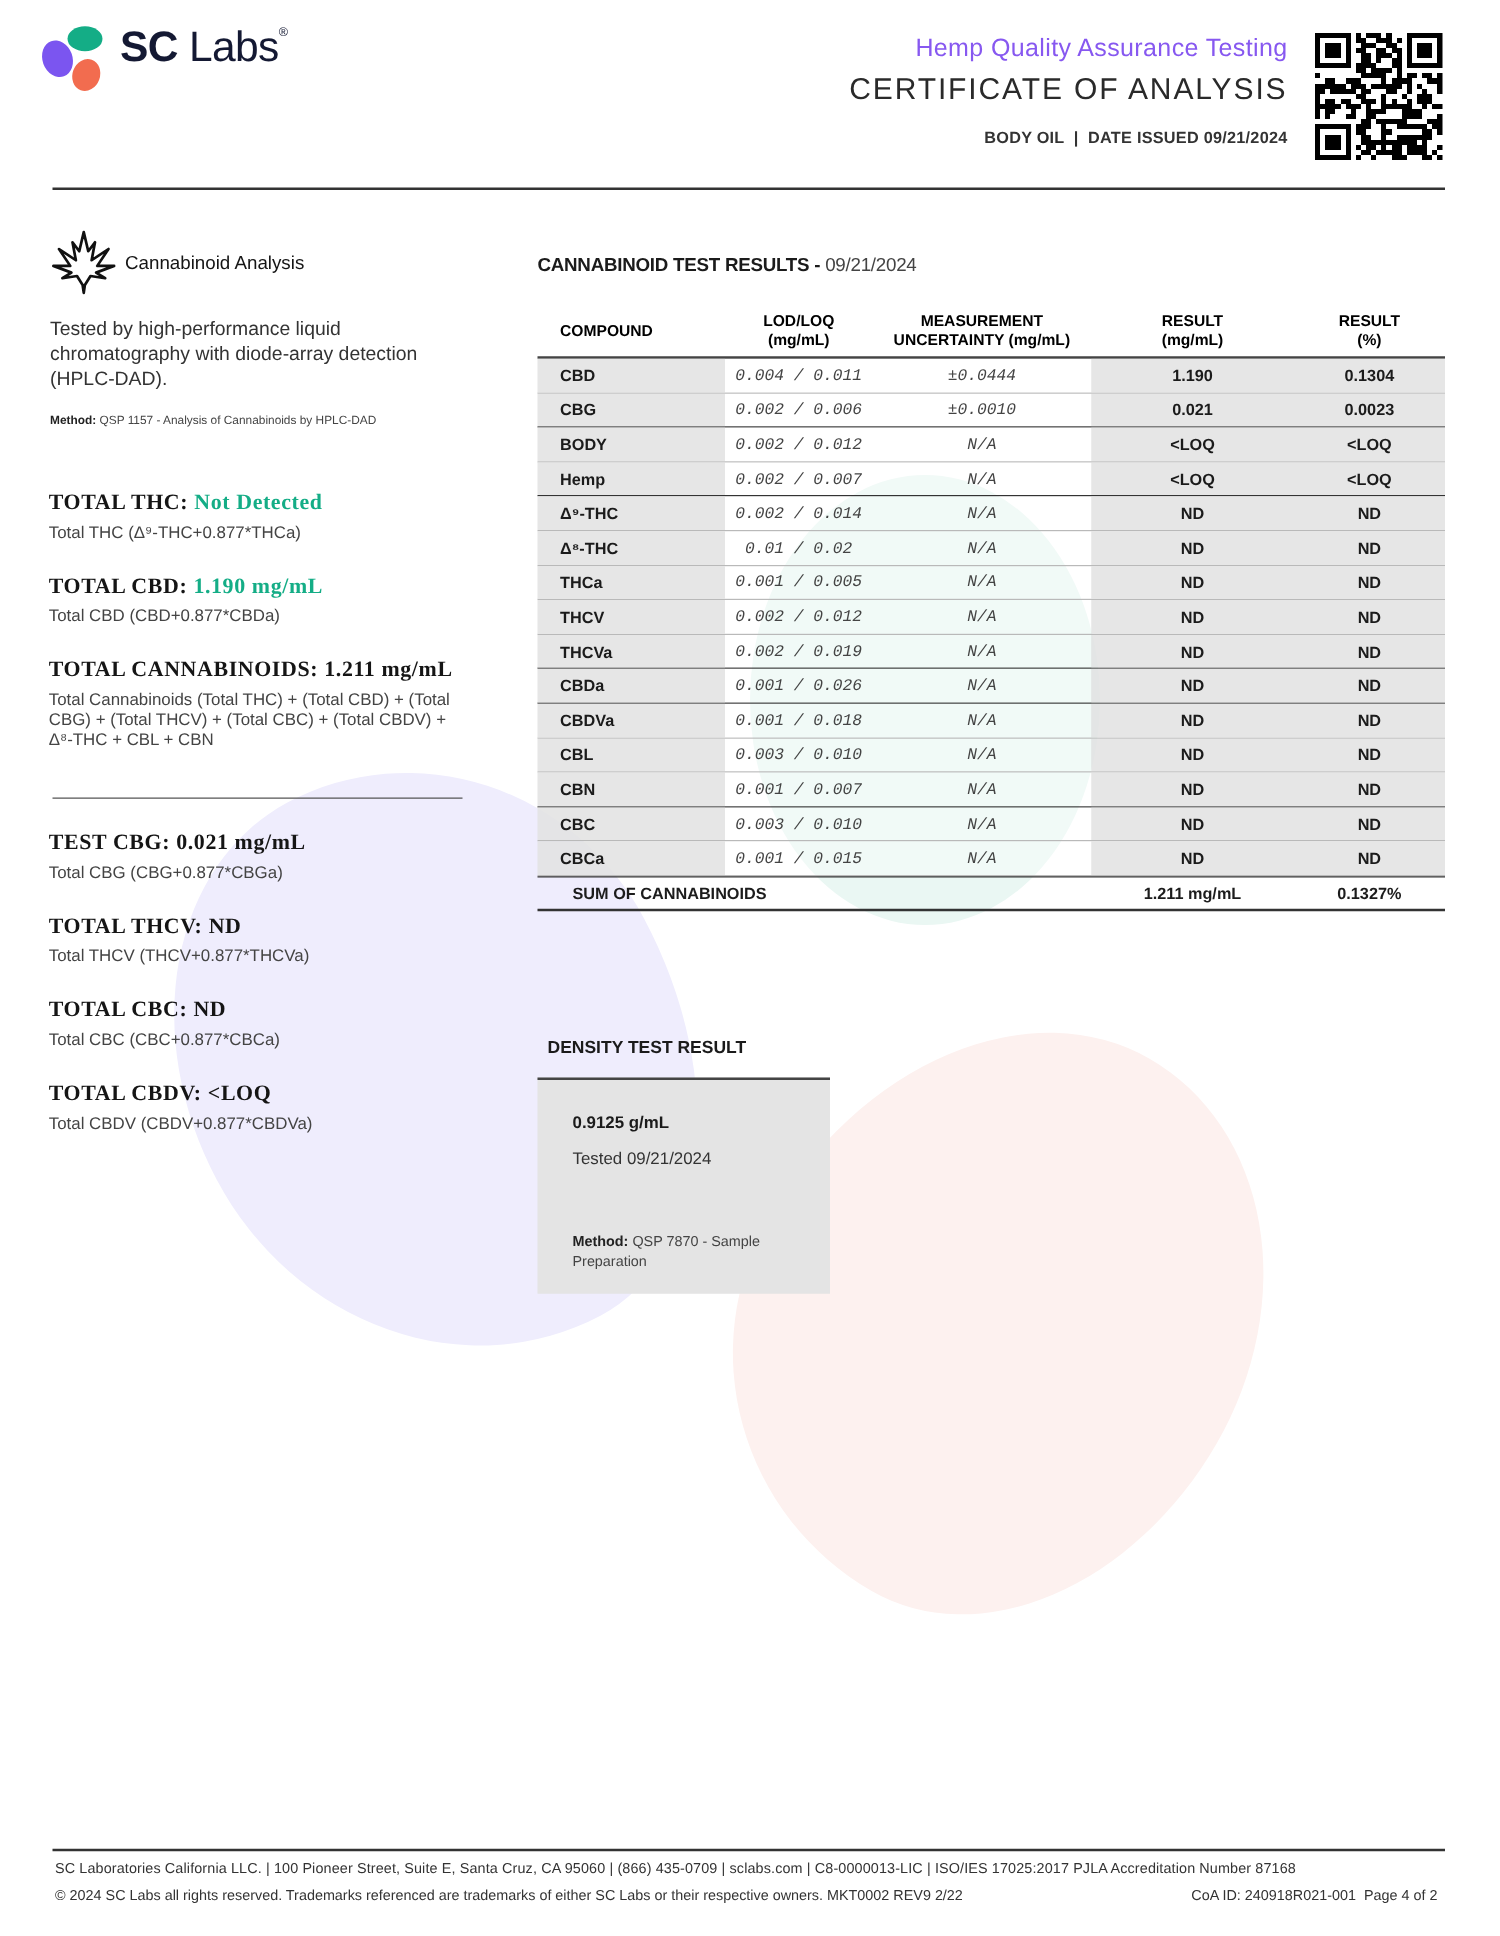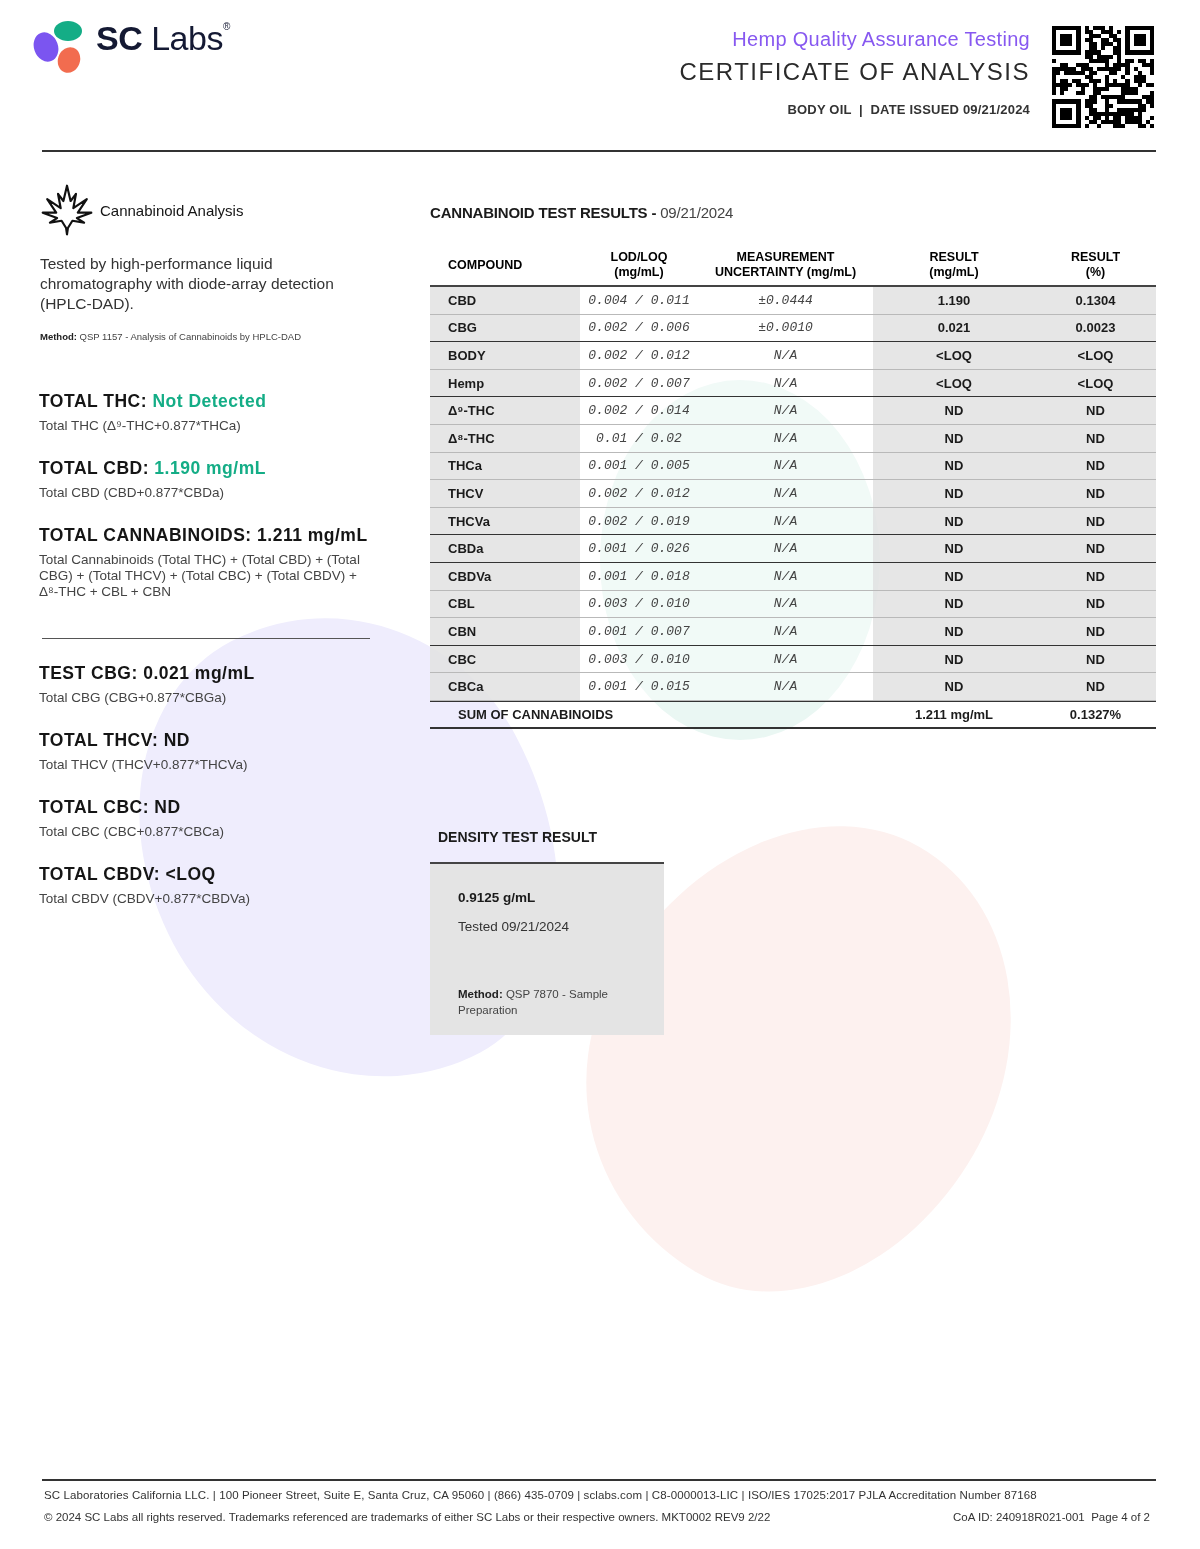--- a/index.html
+++ b/index.html
@@ -34,21 +34,21 @@
   .hr-top { left: 42px; top: 150px; width: 1114px; height: 2px; background: #333; }
 
   
   .ca-head { left: 40px; top: 183px; display: flex; align-items: center; }
   .ca-title { font-size: 15px; margin-left: 6px; color: #151515; }
   .ca-desc { left: 40px; top: 254px; width: 330px; font-size: 15.5px; line-height: 20px; color: #333; }
   .ca-method { left: 40px; top: 331px; font-size: 9.5px; color: #444; }
   .ca-method b { color: #222; }
 
   .tot { position: absolute; left: 39px; z-index: 1; }
-  .tot-h { font-size: 17.5px; font-weight: bold; letter-spacing: 0.5px; color: #151515; }
+  .tot-h { font-size: 17.5px; font-weight: bold; letter-spacing: 0.5px; color: #151515; font-family: Liberation Serif, serif; }
   .tot-h .green { color: #14ad86; }
   .tot-h .plain { font-weight: bold; }
   .tot-s { font-size: 13.5px; color: #444; margin-top: 6px; line-height: 16px; }
 
   .hr-left { left: 42px; top: 638px; width: 328px; height: 1px; background: #555; }
 
   
   .tbl-title { left: 430px; top: 204px; font-size: 15px; font-weight: bold; color: #1b1b1b; letter-spacing: -0.2px; }
   .tbl-title span { font-weight: normal; color: #444; }
   .tbl { left: 430px; top: 245px; width: 726px; }

